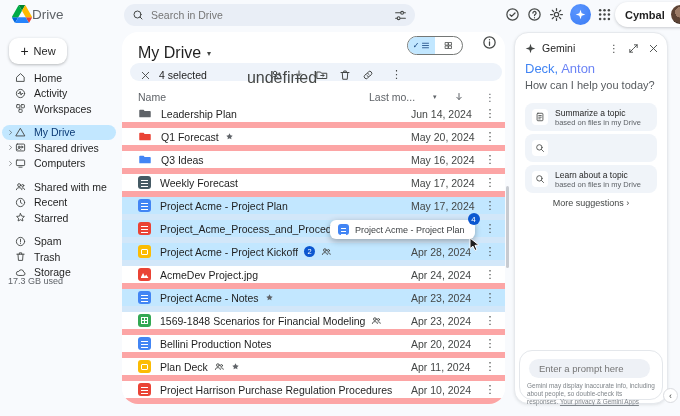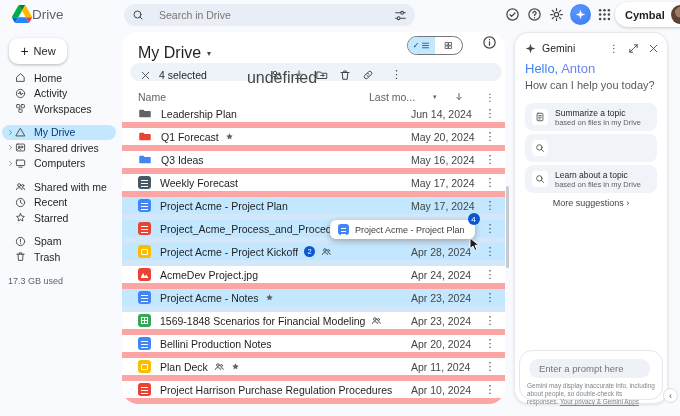--- a/index.html
+++ b/index.html
@@ -6,21 +6,21 @@
   html,body { width:680px; height:416px; overflow:hidden; }
   body { font-family:"Liberation Sans","DejaVu Sans",sans-serif; background:#f8fafd; color:#1f1f1f; position:relative; }
   .svgi { display:inline-block; vertical-align:middle; }
   .svgi svg { display:block; width:100%; height:100%; }
 
   
   #topbar { position:absolute; left:0; top:0; width:680px; height:30px; }
   #brand { position:absolute; left:12px; top:5px; display:flex; align-items:center; }
   #drive-logo { width:20px; height:18px; }
   #brand-name { font-size:13.5px; color:#5f6368; }
-  #searchbar { position:absolute; left:124px; top:4px; width:291px; height:22px; background:#e9eef6; border-radius:11px; display:flex; align-items:center; padding:0 8px; gap:15px; }
+  #searchbar { position:absolute; left:124px; top:4px; width:291px; height:22px; background:#e9eef6; border-radius:11px; display:flex; align-items:center; padding:0 8px; gap:7px; }
   #searchbar input { border:none; outline:none; background:transparent; font-family:inherit; font-size:10.5px; color:#444746; flex:1; }
   .tb-status { position:absolute; top:7px; width:15px; height:15px; color:#444746; cursor:pointer; }
   #gemini-topbtn { position:absolute; left:570px; top:4px; width:21px; height:21px; border-radius:50%; background:radial-gradient(circle at 35% 30%, #5a95ff, #3b7cf4); display:flex; align-items:center; justify-content:center; color:#fff; cursor:pointer; }
   #gemini-topbtn .svgi { width:11px; height:11px; }
   #apps-grid { left:597px; }
   #account-pill { position:absolute; left:615px; top:2px; height:25px; background:#fff; border-radius:13px; box-shadow:0 1px 3px rgba(60,64,67,.25); display:flex; align-items:center; gap:6px; padding:0 4px 0 10px; }
   #account-name { font-size:11px; font-weight:700; color:#1f1f1f; }
   #avatar { width:19px; height:19px; border-radius:50%; background:radial-gradient(circle at 50% 38%, #9c7b66 0 35%, #5d4334 36% 70%, #3e2c21 71%); }
 
   
@@ -332,20 +332,29 @@
         </div>
         <div class="nav-item">
           <span class="expander svgi"></span>
           <span class="nav-ic svgi">
             <svg viewBox="0 0 24 24" fill="none" stroke="currentColor" stroke-width="2" stroke-linecap="round" stroke-linejoin="round">
               <path d="M4 7h16M9.5 7V4h5v3M6.5 7l1 13.5h9l1-13.5"></path>
             </svg>
           </span>
           <span class="nav-label">Trash</span>
         </div>
+        <div class="nav-item">
+          <span class="expander svgi"></span>
+          <span class="nav-ic svgi">
+            <svg viewBox="0 0 24 24" fill="none" stroke="currentColor" stroke-width="2" stroke-linecap="round" stroke-linejoin="round">
+              <path d="M7.5 18.5a4.5 4.5 0 1 1 .9-8.9A5.5 5.5 0 0 1 19 11.2a3.7 3.7 0 0 1-1 7.3z"></path>
+            </svg>
+          </span>
+          <span class="nav-label">Storage</span>
+        </div>
       </div>
     </div>
   <div id="storage-used">17.3 GB used</div>
 </div>
 
 <div id="main">
   <div id="main-head">
     <span id="main-title">My Drive</span>
     <span id="title-caret">▾</span>
   </div>
@@ -607,21 +616,21 @@
           <path d="M10 20H4v-6M4 20l7.5-7.5"></path>
         </svg>
       </span>
     <span class="gem-hic svgi">
         <svg viewBox="0 0 24 24" fill="none" stroke="currentColor" stroke-width="2" stroke-linecap="round" stroke-linejoin="round">
           <path d="M5 5l14 14M19 5L5 19"></path>
         </svg>
       </span>
   </div>
   <div id="gem-greet">
-    <div id="greet1"><span class="g-a">Hello,</span><span class="g-b"> Anton</span></div>
+    <div id="greet1"><span class="g-a">Deck,</span><span class="g-b"> Anton</span></div>
     <div id="greet2">How can I help you today?</div>
   </div>
   <div id="gem-cards">
       <div class="gcard">
         <span class="gcard-ic">
           <span class="svgi">
             <svg viewBox="0 0 24 24" fill="none" stroke="currentColor" stroke-width="2" stroke-linecap="round" stroke-linejoin="round">
               <rect x="5" y="3" width="14" height="18" rx="2"></rect>
               <path d="M9 8.5h6M9 12.5h6M9 16.5h3.5"></path>
             </svg>

